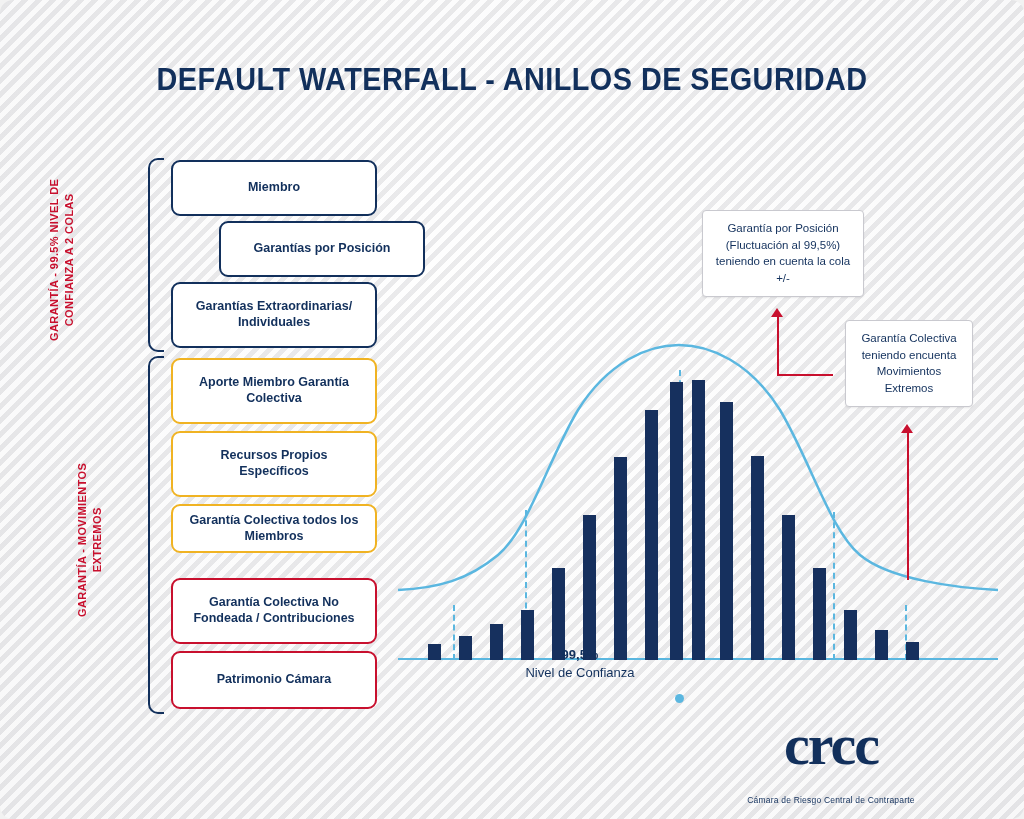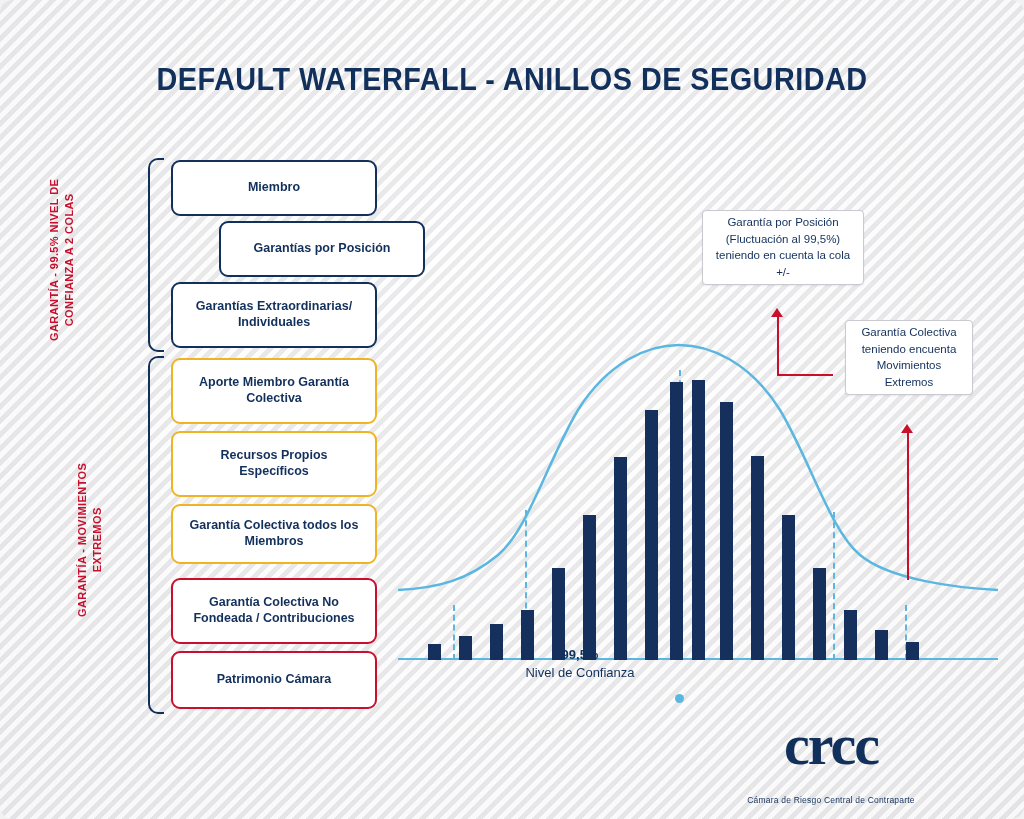--- a/index.html
+++ b/index.html
@@ -138,21 +138,21 @@
   
   .callout {
     position: absolute;
     background: #ffffff;
     border: 1px solid #c9c9cf;
     border-radius: 4px;
     color: #12305c;
     font-size: 11.5px;
     line-height: 1.45;
     text-align: center;
-    padding: 3px 10px;
+    padding: 9px 10px;
     box-sizing: border-box;
     box-shadow: 0 1px 2px rgba(0,0,0,0.07);
   }
   .arrow-line {
     position: absolute;
     width: 2px;
     background: #c8102e;
   }
   .arrow-head {
     position: absolute;
@@ -212,21 +212,21 @@
   </div>
   <div class="ring-box navy" style="top:282px; height:66px;">
     <span>Garantías Extraordinarias/ Individuales</span>
   </div>
   <div class="ring-box gold" style="top:358px; height:66px;">
     <span>Aporte Miembro Garantía Colectiva</span>
   </div>
   <div class="ring-box gold" style="top:431px; height:66px;">
     <span>Recursos Propios Específicos</span>
   </div>
-  <div class="ring-box gold" style="top:504px; height:60px;">
+  <div class="ring-box gold" style="top:504px; height:49px;">
     <span>Garantía Colectiva todos los Miembros</span>
   </div>
   <div class="ring-box red" style="top:578px; height:66px;">
     <span>Garantía Colectiva No Fondeada / Contribuciones</span>
   </div>
   <div class="ring-box red" style="top:651px; height:58px;">
     <span>Patrimonio Cámara</span>
   </div>
 
   <div id="chart">

